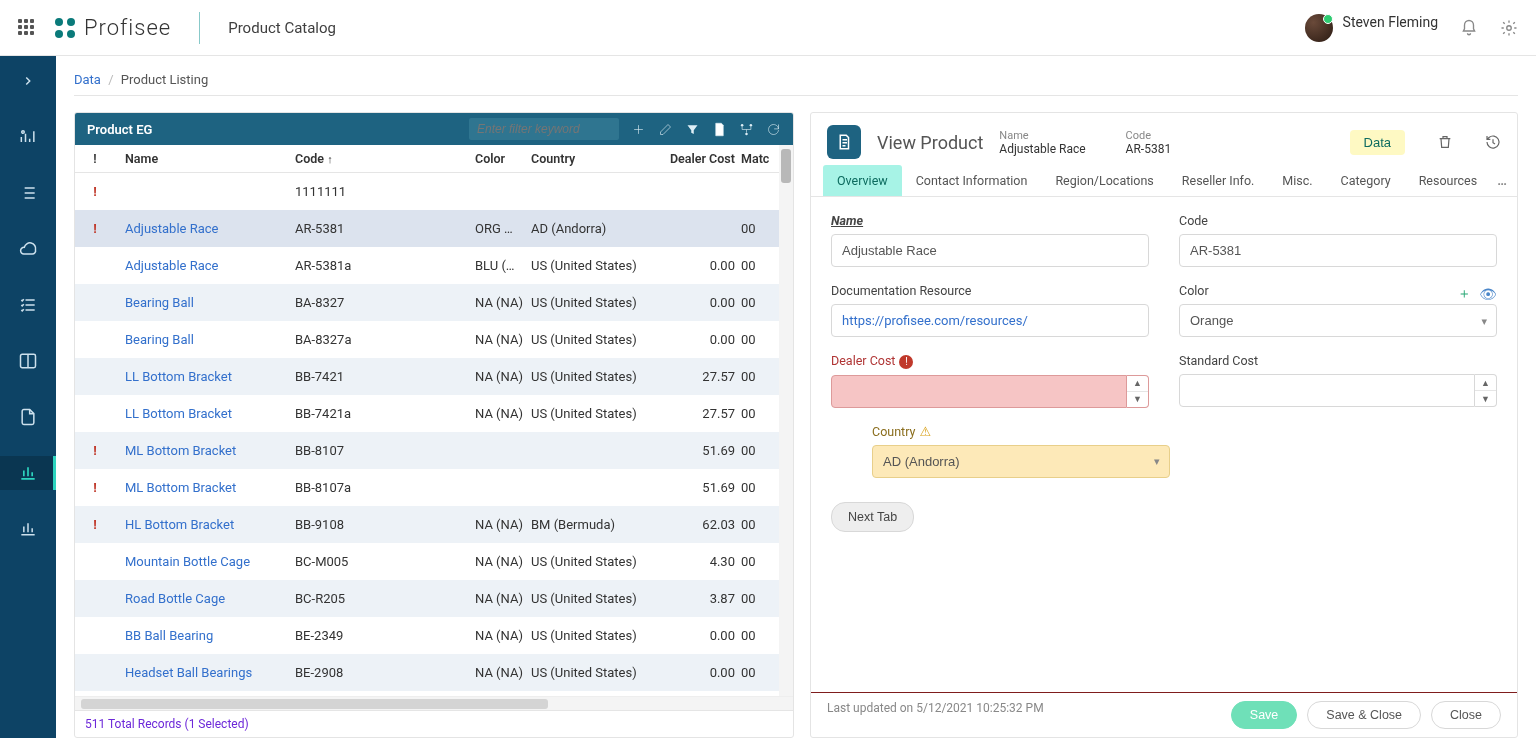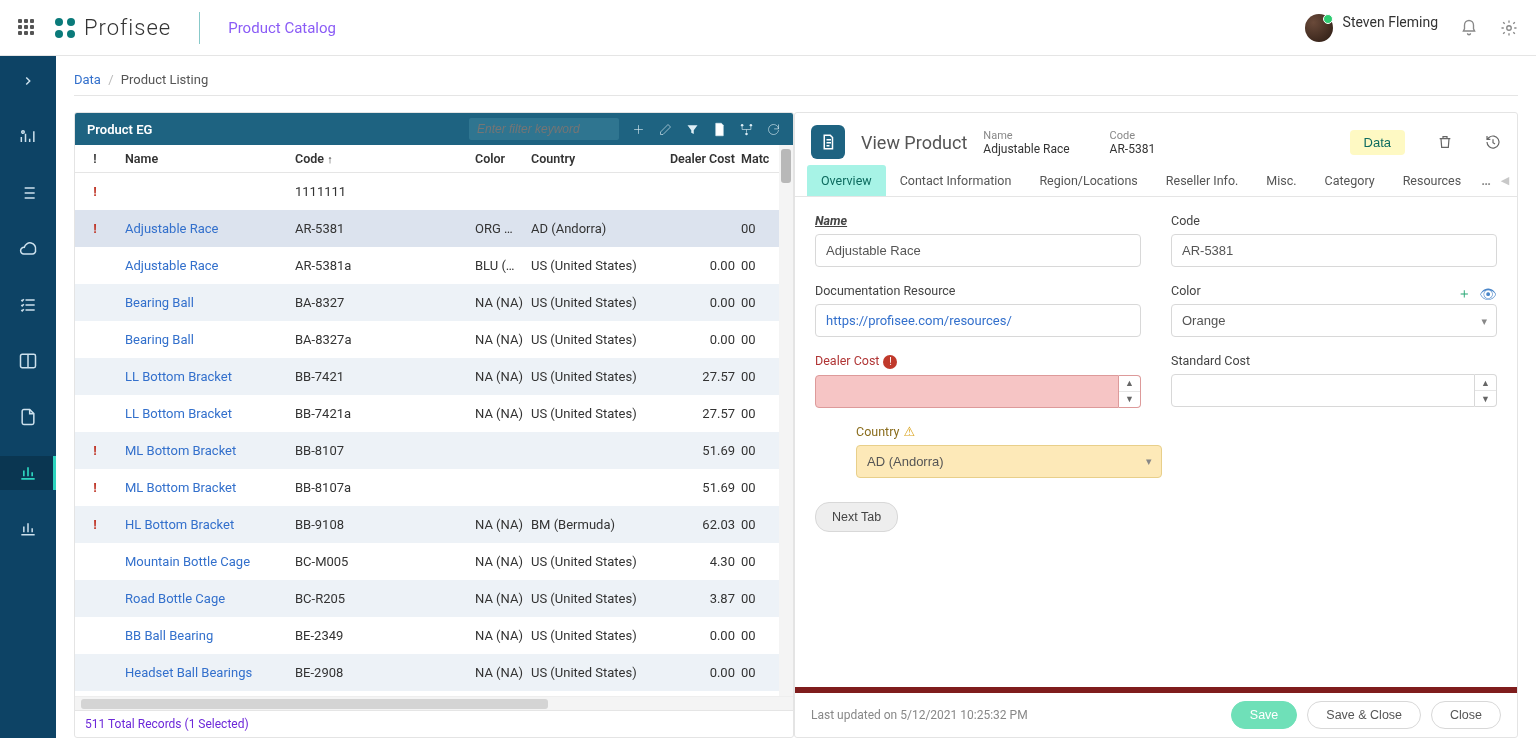--- a/index.html
+++ b/index.html
@@ -10,39 +10,39 @@
   .apps-grid span{ background:#555; border-radius:1px;}
   .logo { display:flex; align-items:center; gap:8px; }
   .logo-dots { position:relative; width:22px; height:22px;}
   .logo-dots span{position:absolute; width:8px; height:8px; border-radius:50%; background:#0a7a7a;}
   .logo-dots span:nth-child(1){top:1px;left:1px;}
   .logo-dots span:nth-child(2){top:1px;right:1px;}
   .logo-dots span:nth-child(3){bottom:1px;left:1px;}
   .logo-dots span:nth-child(4){bottom:1px;right:1px;}
   .logo-text{ font-size:22px; color:#333; letter-spacing:1px; font-weight:300;}
   .vdiv { width:1px; height:32px; background:#88c9c9; margin:0 10px;}
-  .page-title{ font-size:15px; color:#8b5cf6;}
+  .page-title{ font-size:15px; color:#404040;}
   .topbar-right{ display:flex; align-items:center; gap:22px;}
   .avatar{ width:28px; height:28px; border-radius:50%; background: radial-gradient(circle at 30% 30%, #6a4a3a, #2a1a12); position:relative;}
   .avatar::after{content:""; position:absolute; top:0; right:0; width:8px; height:8px; background:#2ecc71; border-radius:50%; border:1.5px solid #fff;}
   .topbar-name{ font-size:14px; color:#333;}
   .icon-btn{ width:18px; height:18px; color:#888; cursor:pointer;}
 
   .app { display:flex; height:calc(100vh - 56px); min-height:682px; }
   .sidebar{ width:56px; background:#0d4365; display:flex; flex-direction:column; align-items:center; padding-top:8px; gap:22px; color:#cde1ed;}
   .sidebar .s-item{ width:56px; height:34px; display:flex; align-items:center; justify-content:center; position:relative; }
   .sidebar .s-item.active{ background:#0a3651;}
   .sidebar .s-item.active::after{ content:""; position:absolute; right:0; top:0; bottom:0; width:3px; background:#2dd4bf;}
 
   .main{ flex:1; display:flex; flex-direction:column; padding:14px 18px 0 18px; overflow:hidden;}
   .breadcrumb{ font-size:13px; color:#555; padding:2px 0 8px; border-bottom:1px solid #e5e5e5; margin-bottom:16px;}
   .breadcrumb a{ color:#3370cc; text-decoration:none; }
   .breadcrumb .sep{ color:#bbb; margin:0 4px;}
 
-  .content{ flex:1; display:flex; gap:0; overflow:hidden;}
+  .content{ flex:1; display:flex; gap:16px; overflow:hidden;}
   .panel{ border:1px solid #e4e4e4; border-radius:3px; display:flex; flex-direction:column; overflow:hidden;}
   .grid-panel{ flex: 0 0 720px; }
   .detail-panel{ flex:1; min-width:0;}
 
   .panel-header{ background:#1e6381; color:#fff; height:32px; display:flex; align-items:center; padding:0 12px; font-size:13px; font-weight:600;}
   .panel-header .spacer{flex:1;}
   .panel-header .filter-input{ background:#2f7590; border:none; color:#cfe6ef; font-style:italic; font-size:12px; padding:4px 8px; width:150px; border-radius:2px;}
   .panel-header .hicon{ color:#dfeff6; margin-left:12px; width:15px; height:15px; cursor:pointer;}
 
   .grid-table{ flex:1; overflow:auto; position:relative;}
@@ -109,21 +109,21 @@
   .badge-err{ display:inline-flex; width:14px; height:14px; border-radius:50%; background:#c0392b; color:#fff; font-size:10px; align-items:center; justify-content:center; margin-left:4px;}
   .badge-warn{ color:#d9a21b; margin-left:4px; font-size:13px;}
   .mini-icon{ font-size:14px; margin-left:8px; cursor:pointer;}
   .mini-icon.plus{ color:#2aa876;}
   .mini-icon.eye{ color:#4a86c9;}
   .label-row{ display:flex; align-items:center;}
   .label-row .spacer{flex:1;}
 
   .next-tab{ border:1px solid #d8d8d8; background:#eee; color:#444; padding:7px 16px; border-radius:14px; font-size:12.5px; cursor:pointer; margin-top:8px;}
 
-  .detail-footer{ border-top:6px solid #7f1d1d; padding:8px 16px; display:flex; align-items:center; font-size:12px; color:#888;}
+  .detail-footer{ border-top:1px solid #7f1d1d; padding:8px 16px; display:flex; align-items:flex-start; font-size:12px; color:#888;}
   .detail-footer .spacer{flex:1;}
   .fbtn{ border:1px solid #d8d8d8; background:#fff; color:#555; padding:6px 18px; border-radius:14px; font-size:12.5px; margin-left:10px; cursor:pointer;}
   .fbtn.save{ background:#6fe0b8; border-color:#6fe0b8; color:#fff;}
 </style>
 </head>
 <body>
 
 <div class="topbar">
   <div class="topbar-left">
     <div class="apps-grid">

